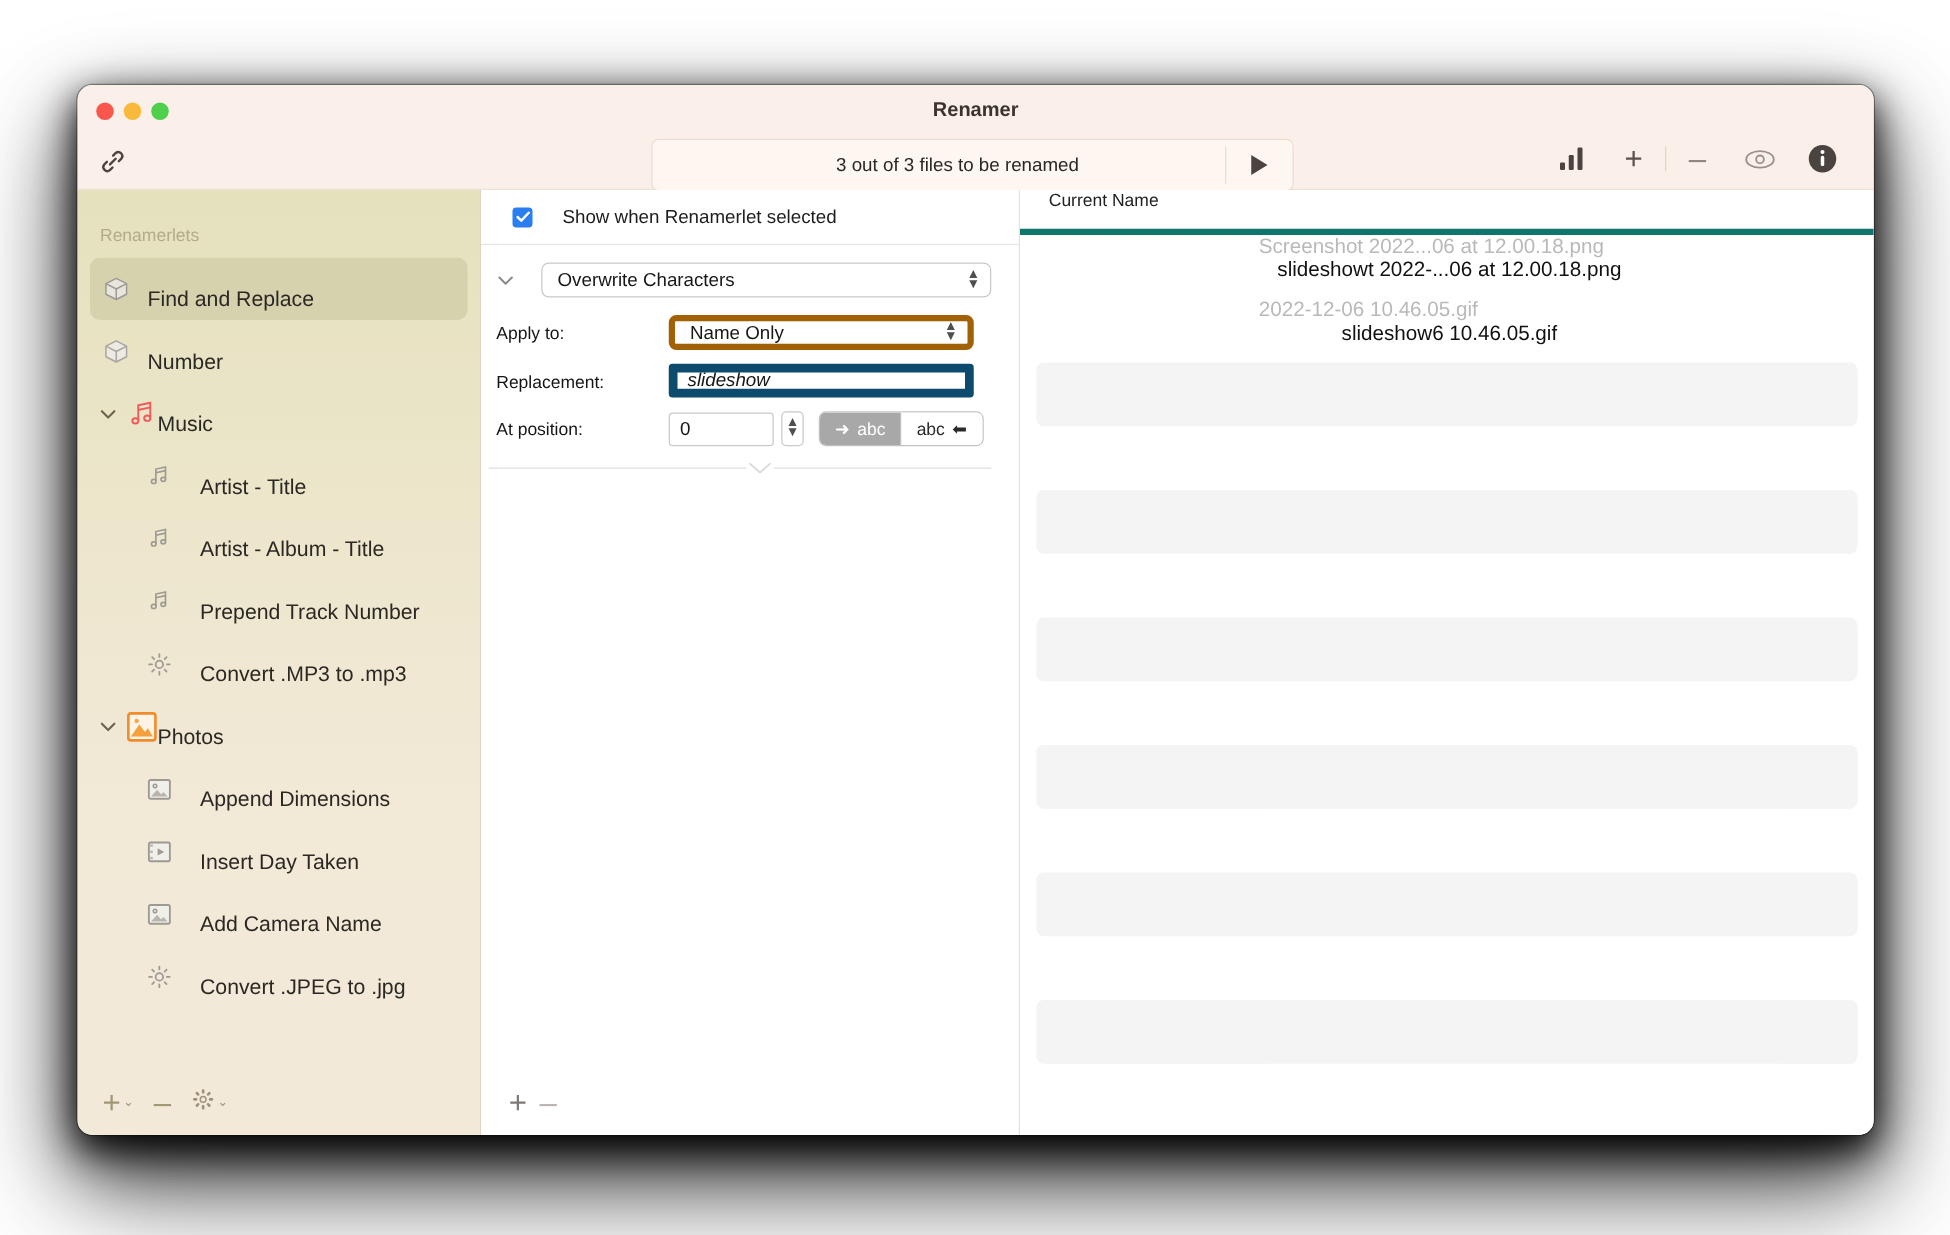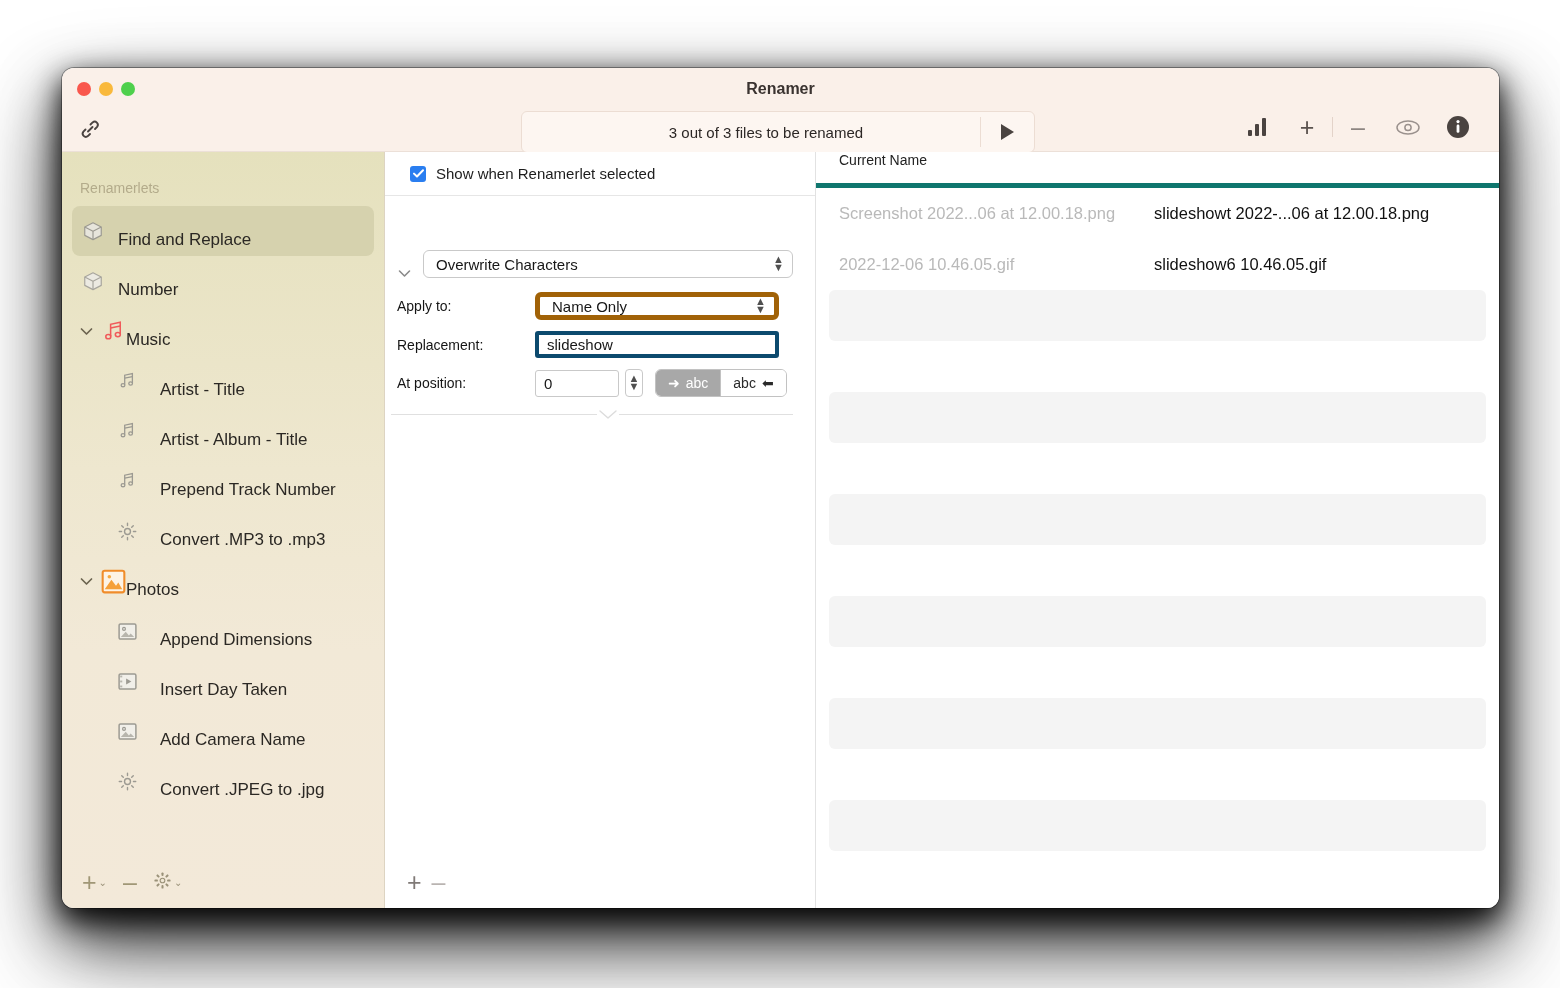--- a/index.html
+++ b/index.html
@@ -197,43 +197,42 @@
     background: #ffffff;
     position: relative;
     display: flex;
     flex-direction: column;
     border-right: 1px solid #e2e2e2;
   }
   .chk-row {
     height: 44px;
     display: flex;
     align-items: center;
-    gap: 10px;
+    gap: 24px;
     padding-left: 25px;
     border-bottom: 1px solid #e6e6e6;
   }
   .checkbox {
     width: 16px; height: 16px;
     background: #2a7ef0;
     border-radius: 3px;
     display: flex; align-items: center; justify-content: center;
     flex: none;
   }
   .chk-label { font-size: 15px; color: #1d1d1d; }
 
   .form-card {
     position: relative;
     padding: 14px 22px 0 6px;
   }
   .row-top {
     display: flex;
-    align-items: flex-end;
-    gap: 6px;
+    align-items: center;
+    gap: 16px;
     margin-bottom: 14px;
-    margin-top: 40px;
   }
   .tri-disclosure {
     width: 26px;
     display: flex; align-items: center; justify-content: center;
     color: #8a8a8a;
     flex: none;
   }
   .popup {
     flex: 1;
     height: 28px;
@@ -276,27 +275,28 @@
     background: #fff;
     display: flex; align-items: center;
     justify-content: space-between;
     padding: 0 8px 0 12px;
     font-size: 15px;
     color: #171717;
   }
   .textfield {
     width: 244px;
     height: 27px;
-    border: 4px solid #0c4a6e;
+    border: 7px solid #0c4a6e;
     border-radius: 3px;
     background: #fff;
     display: flex; align-items: center;
     padding-left: 8px;
     font-size: 15px;
     color: #171717;
+    font-style: italic;
   }
   .numfield {
     width: 84px;
     height: 27px;
     border: 1px solid #c9c9c9;
     border-radius: 3px;
     background: #fff;
     display: flex; align-items: center;
     padding-left: 8px;
     font-size: 15px;
@@ -384,20 +384,21 @@
   .fl-head .c1 { width: 321px; padding-left: 23px; }
   .fl-head .c2 { flex: 1; padding-left: 17px; border-left: 1px solid #dcdcdc; height: 20px; display:flex; align-items:center; }
 
   .fl-rows { flex: 1; position: relative; overflow: hidden; }
   .fl-row {
     height: 51px;
     display: flex;
     align-items: center;
     margin: 0 13px;
     border-radius: 6px;
+    flex-direction: column;
   }
   .fl-row.striped { background: #f4f4f4; }
   .fl-cur {
     width: 321px;
     padding-left: 10px;
     font-size: 16.5px;
     color: #b9b9b9;
     white-space: nowrap;
     overflow: hidden;
     flex: none;

